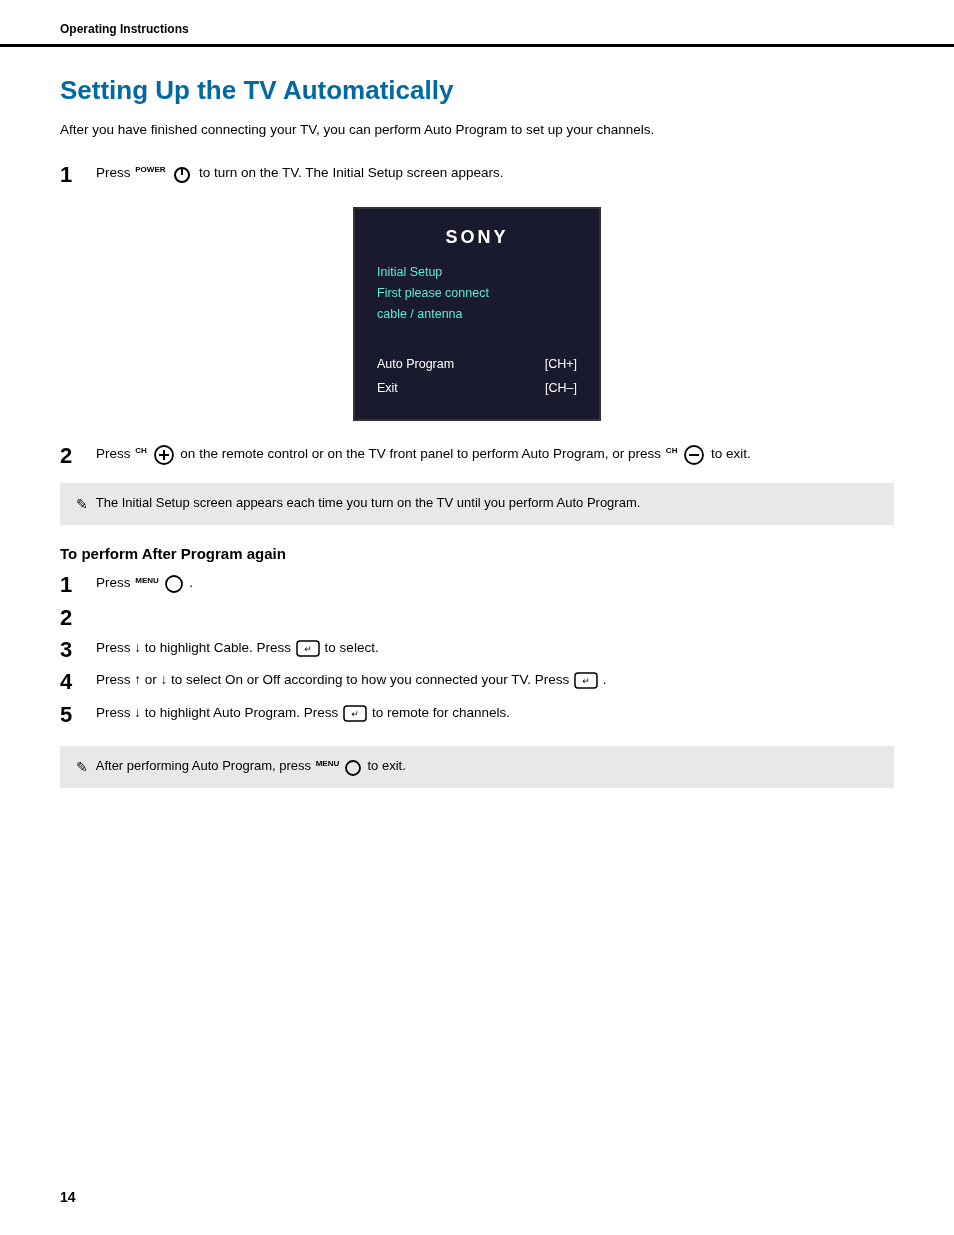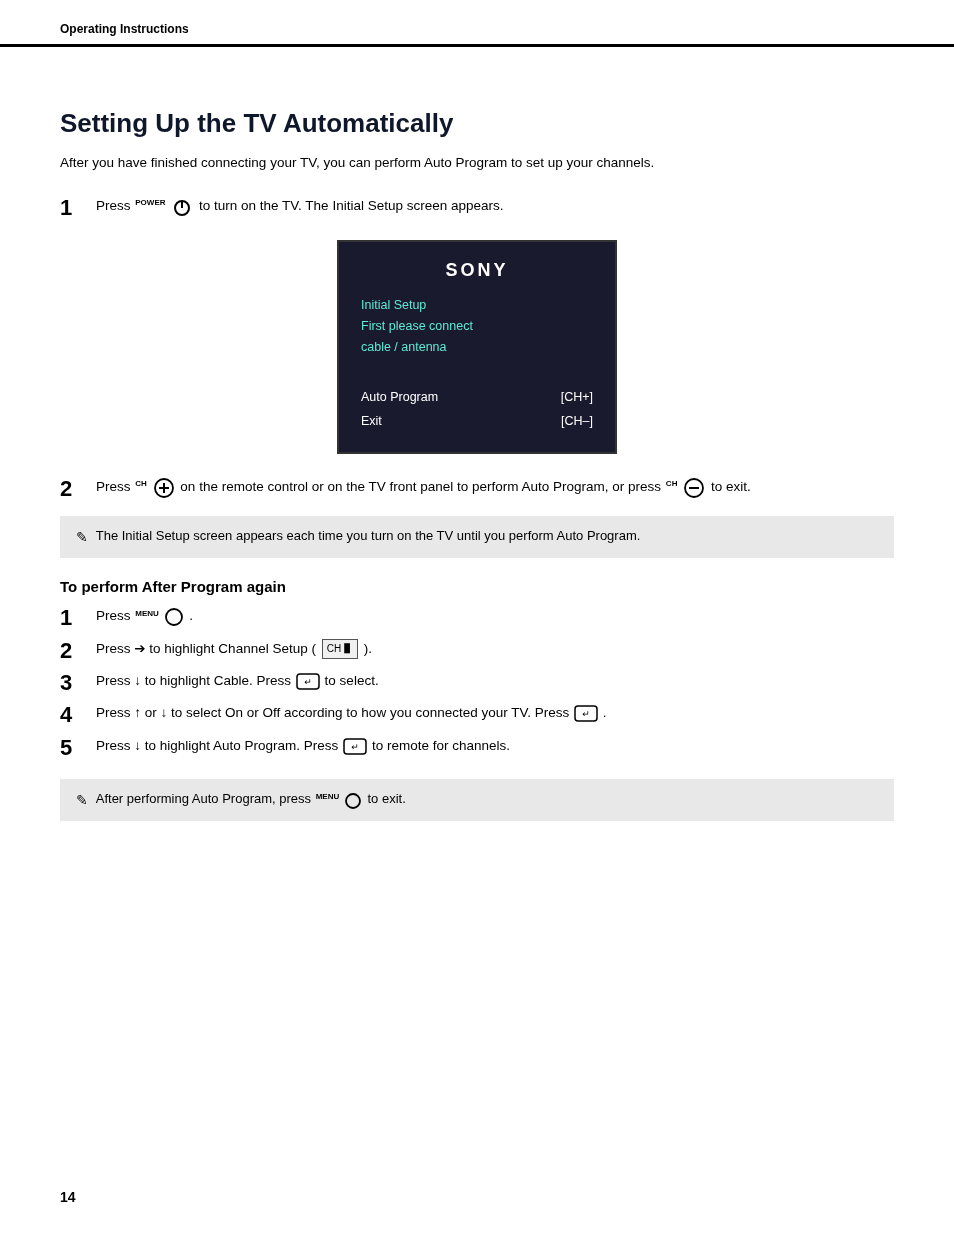--- a/index.html
+++ b/index.html
@@ -33,22 +33,21 @@
     
     .content {
       padding: 28px 60px 40px 60px;
     }
 
     
     .page-title {
       font-size: 26px;
       font-weight: bold;
       margin-bottom: 14px;
-      color: #0f172a;
-      margin-top: 33px;
+      color: #0369a1;
     }
 
     .intro-text {
       font-size: 13.5px;
       margin-bottom: 22px;
       line-height: 1.5;
     }
 
     
     .step {
@@ -71,21 +70,21 @@
 
     
     .tv-screen-wrapper {
       display: flex;
       justify-content: center;
       margin: 18px 0 22px 0;
     }
     .tv-screen {
       background: #1a1a2e;
       color: #ffffff;
-      width: 280px;
+      width: 248px;
       padding: 18px 22px 18px 22px;
       border: 2px solid #333;
     }
     .tv-screen-brand {
       font-size: 18px;
       font-weight: bold;
       letter-spacing: 3px;
       text-align: center;
       margin-bottom: 14px;
       color: #fff;
@@ -293,25 +292,20 @@
           <svg width="20" height="20" viewBox="0 0 20 20" style="vertical-align:middle;margin:0 1px;">
             <circle cx="10" cy="10" r="8" fill="none" stroke="#000" stroke-width="1.8"></circle>
           </svg>
         </span>
         <span>.</span>
       </div>
     </div>
 
     <div class="sub-step">
       <div class="sub-step-number">2</div>
-      <div class="sub-step-content">
-        <span>Press ➔ to highlight Channel Setup ( </span>
-        <span class="ch-setup-icon">CH<br><small>▐▌</small></span>
-        <span> ).</span>
-      </div>
     </div>
 
     <div class="sub-step">
       <div class="sub-step-number">3</div>
       <div class="sub-step-content">
         <span>Press ↓ to highlight Cable. Press </span>
         
         <svg width="24" height="17" viewBox="0 0 24 17" style="vertical-align:middle;margin:0 1px;">
           <rect x="1" y="1" width="22" height="15" rx="3" fill="none" stroke="#000" stroke-width="1.5"></rect>
           <text x="12" y="12" text-anchor="middle" font-size="9" fill="#000">↵</text>

